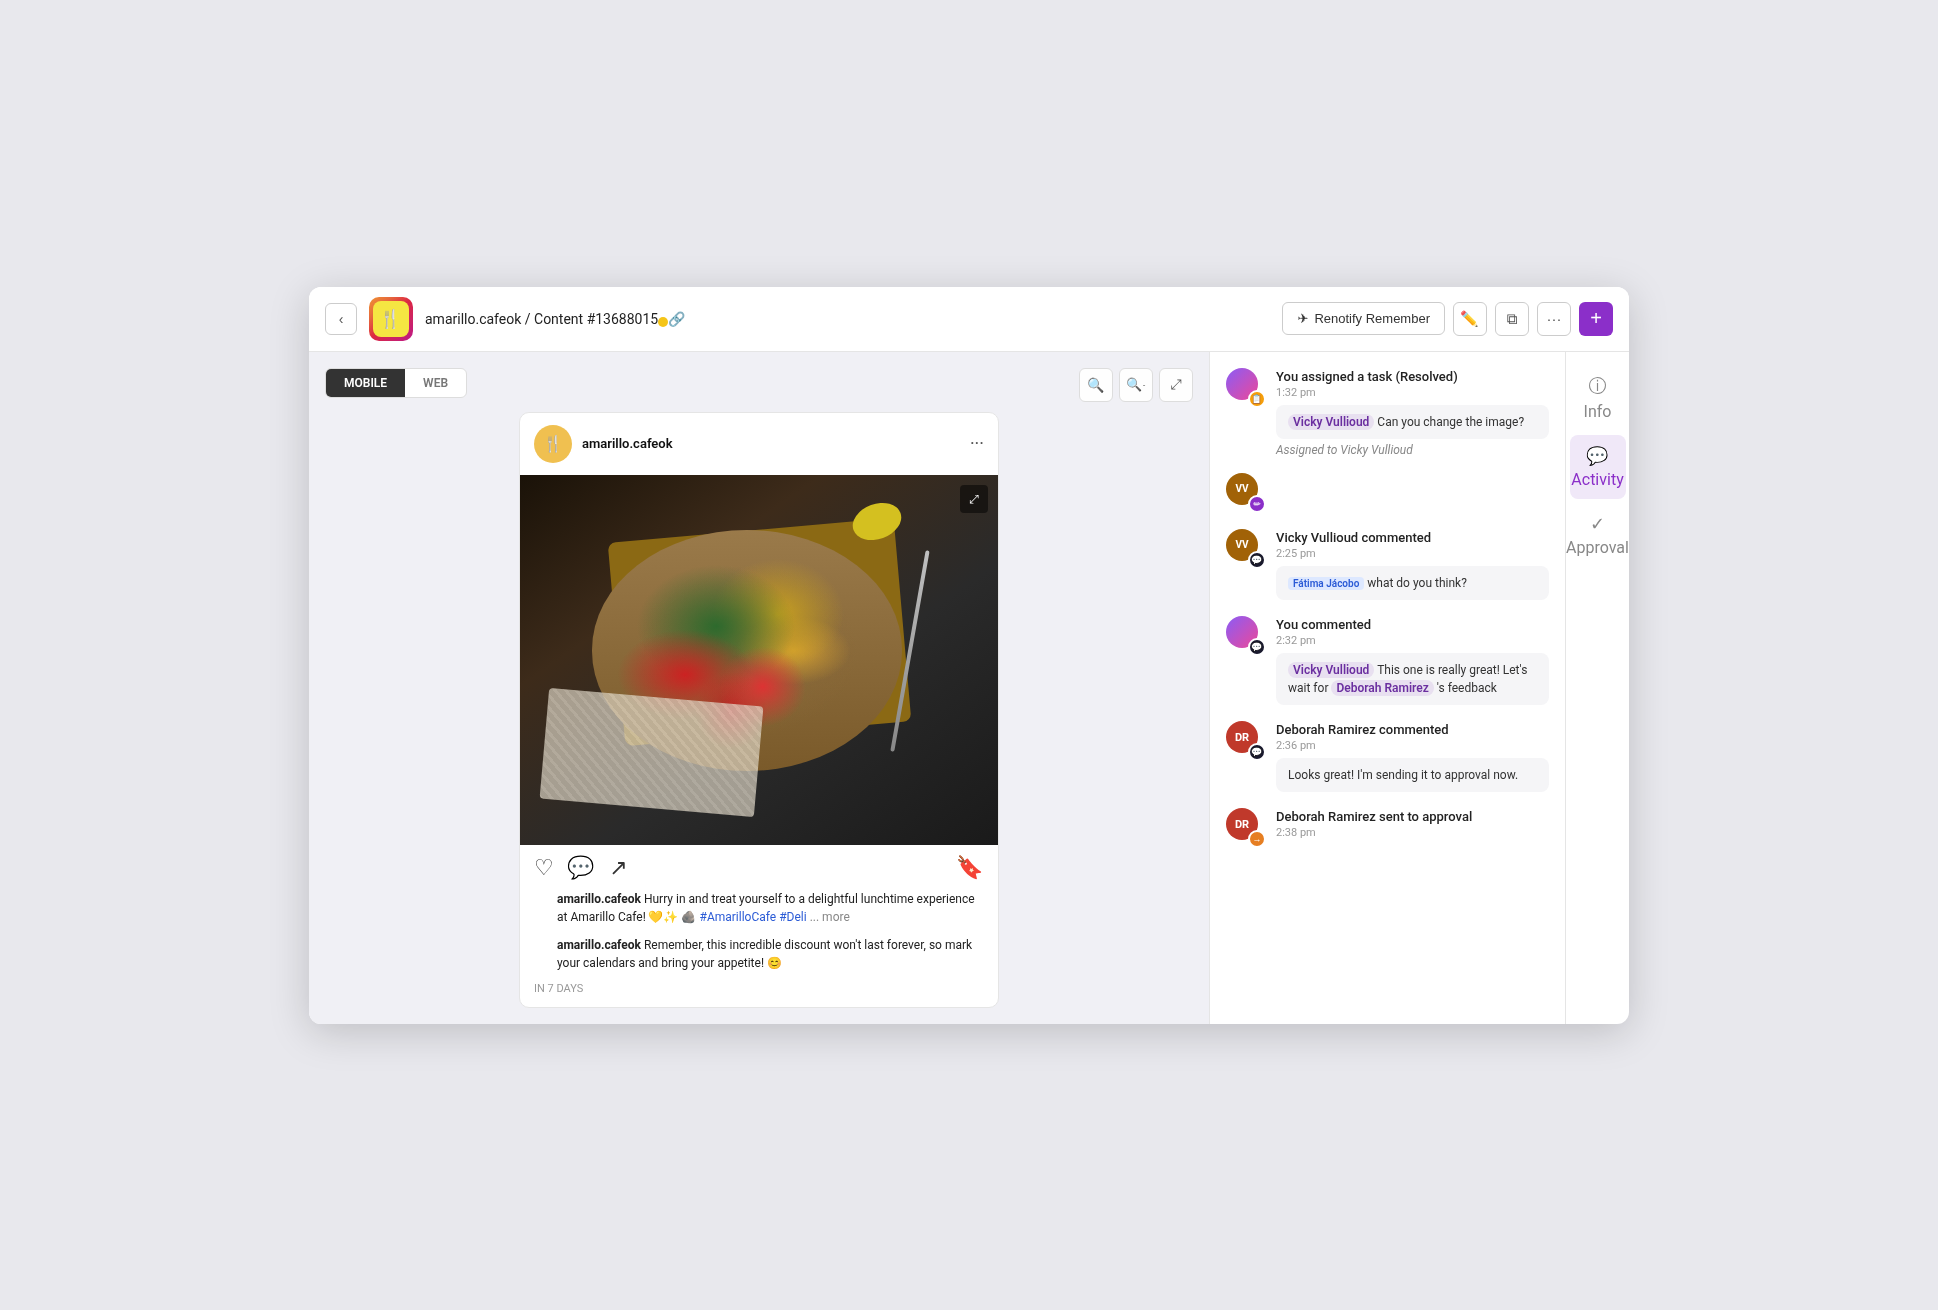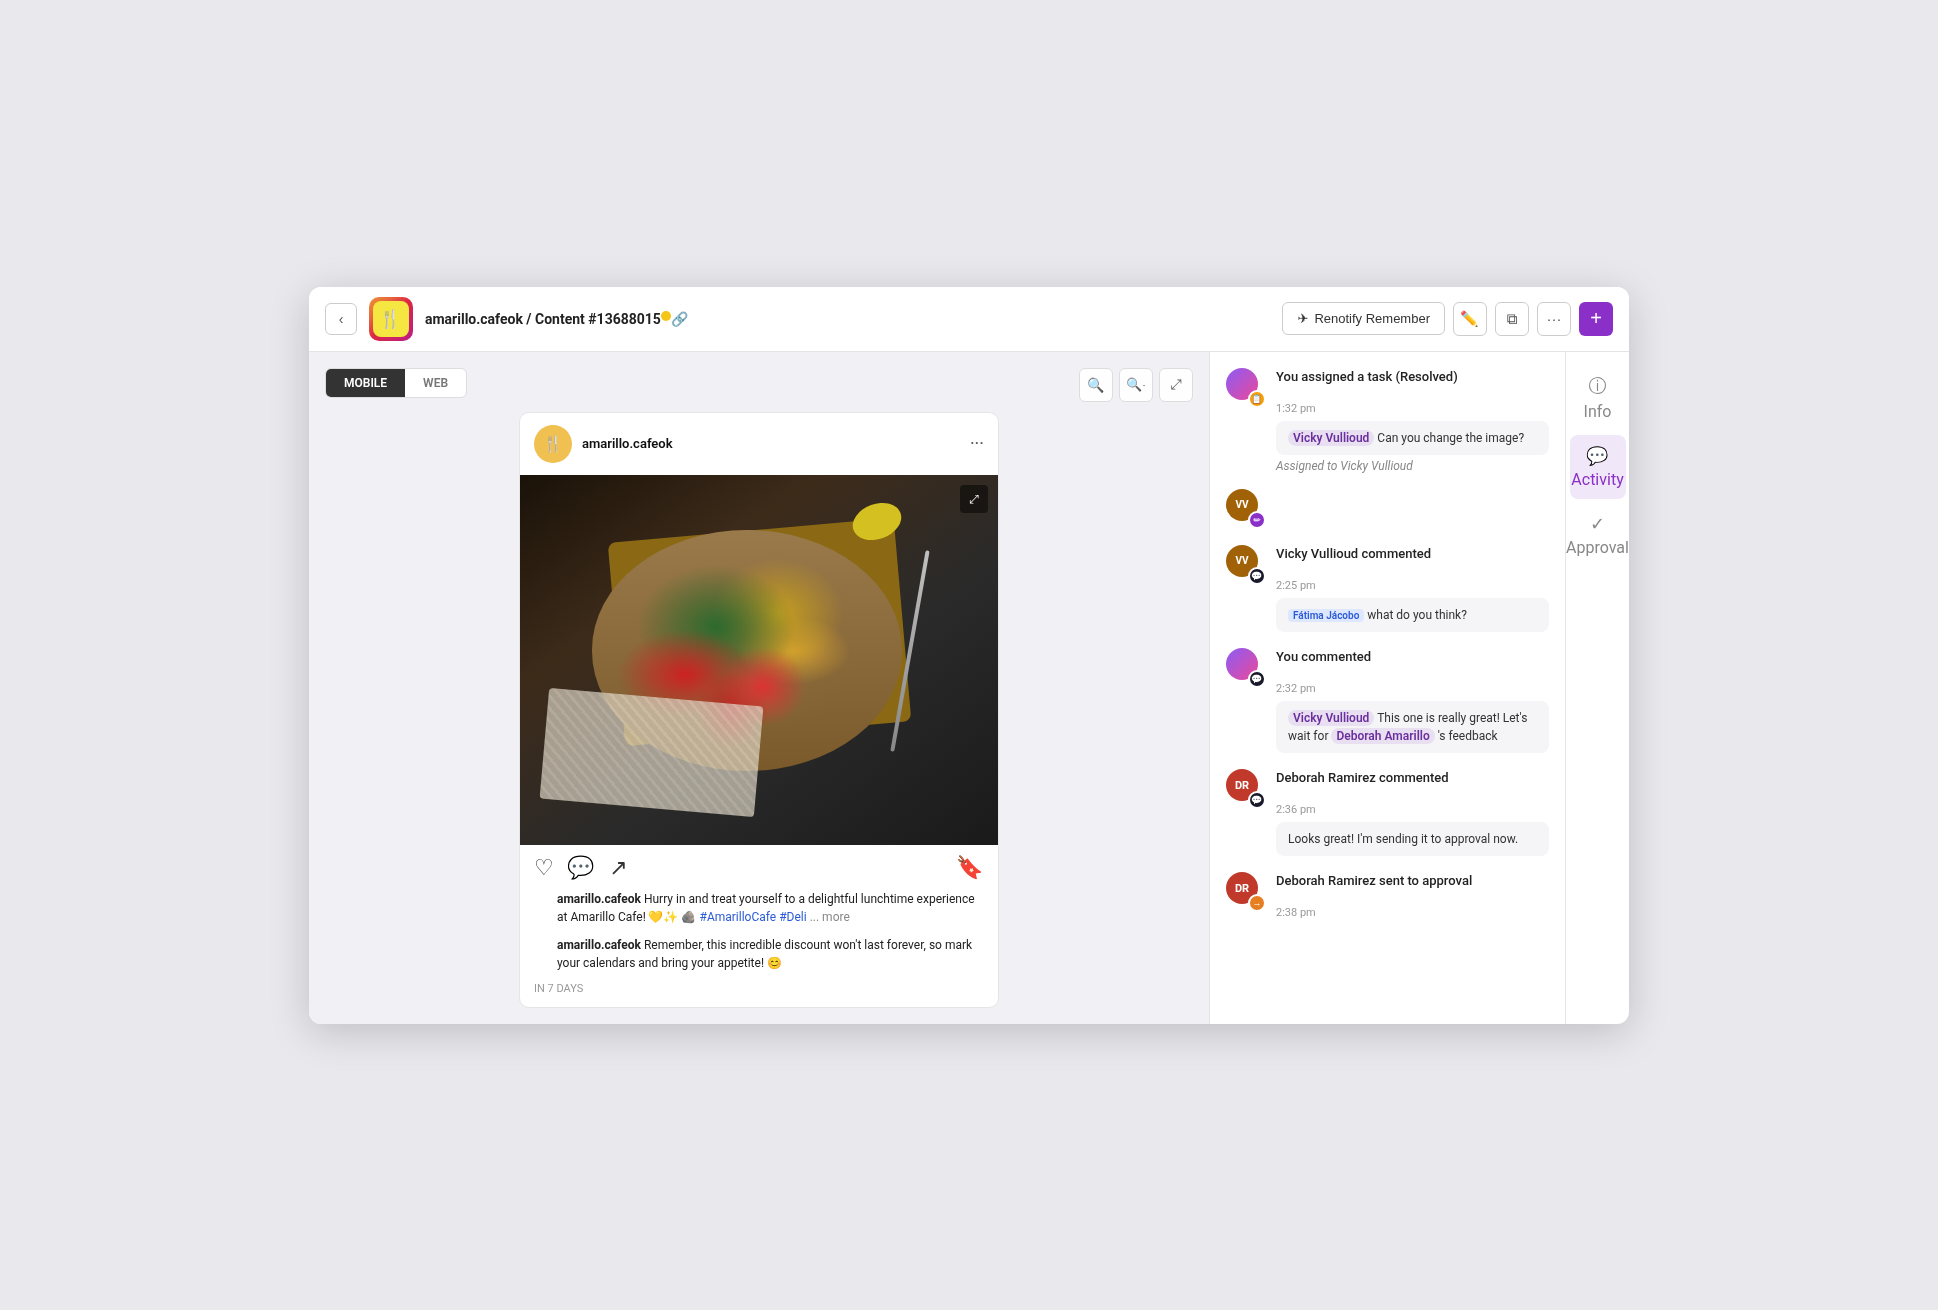--- a/index.html
+++ b/index.html
@@ -48,22 +48,22 @@
       overflow: hidden;
     }
     .header-icon-inner {
       width: 36px; height: 36px;
       background: #f5e642;
       border-radius: 8px;
       display: flex; align-items: center; justify-content: center;
     }
     .header-info { flex: 1; }
     .header-title {
-      font-size: 14px; font-weight: 700; color: #222;
-      display: flex; align-items: flex-start; gap: 0;
+      font-size: 14px; font-weight: 400; color: #222;
+      display: flex; align-items: flex-end; gap: 0;
     }
     .header-subtitle { font-size: 12px; color: #888; margin-top: 2px; }
     .status-dot {
       width: 10px; height: 10px;
       border-radius: 50%;
       background: #f5c518;
       display: inline-block;
     }
     .link-icon { color: #888; font-size: 14px; cursor: pointer; }
     .header-actions { display: flex; align-items: center; gap: 8px; }
@@ -241,21 +241,21 @@
       position: absolute;
       bottom: 0; right: 0;
       width: 18px; height: 18px;
       border-radius: 50%;
       display: flex; align-items: center; justify-content: center;
       font-size: 9px;
       border: 2px solid #fff;
     }
     .activity-body { flex: 1; }
     .activity-title { font-size: 13px; color: #222; font-weight: 500; line-height: 1.4; }
-    .activity-time { font-size: 11px; color: #999; margin-top: 16px; margin-bottom: 6px; }
+    .activity-time { font-size: 11px; color: #999; margin-top: 0; margin-bottom: 6px; }
     .comment-bubble {
       background: #f5f5f7;
       border-radius: 8px;
       padding: 8px 12px;
       font-size: 12px;
       color: #333;
       line-height: 1.5;
     }
     .mention-tag {
       background: #e8e0f0;
@@ -467,21 +467,21 @@
           <div class="activity-avatar-group">
             <div class="av-main" style="background:linear-gradient(135deg,#8b5cf6,#ec4899);width:32px;height:32px;border-radius:50%;"></div>
             <div class="av-badge" style="background:#1a1a2e;position:absolute;bottom:0;right:0;width:18px;height:18px;border-radius:50%;display:flex;align-items:center;justify-content:center;font-size:9px;border:2px solid #fff;color:#fff;">💬</div>
           </div>
           <div class="activity-body">
             <div class="activity-title">You commented</div>
             <div class="activity-time">2:32 pm</div>
             <div class="comment-bubble">
               <span class="mention-tag">Vicky Vullioud</span>
               <span> This one is really great! Let's wait for </span>
-              <span class="mention-tag">Deborah Amarillo</span>
+              <span class="mention-tag">Deborah Ramirez</span>
               <span> 's feedback</span>
             </div>
           </div>
         </div>
 
         <div class="activity-item">
           <div class="activity-avatar-group">
             <div class="deborah-av" style="background:#c0392b;width:32px;height:32px;border-radius:50%;display:flex;align-items:center;justify-content:center;font-size:11px;color:#fff;font-weight:700;">DR</div>
             <div class="av-badge" style="background:#1a1a2e;position:absolute;bottom:0;right:0;width:18px;height:18px;border-radius:50%;display:flex;align-items:center;justify-content:center;font-size:9px;border:2px solid #fff;color:#fff;">💬</div>
           </div>

